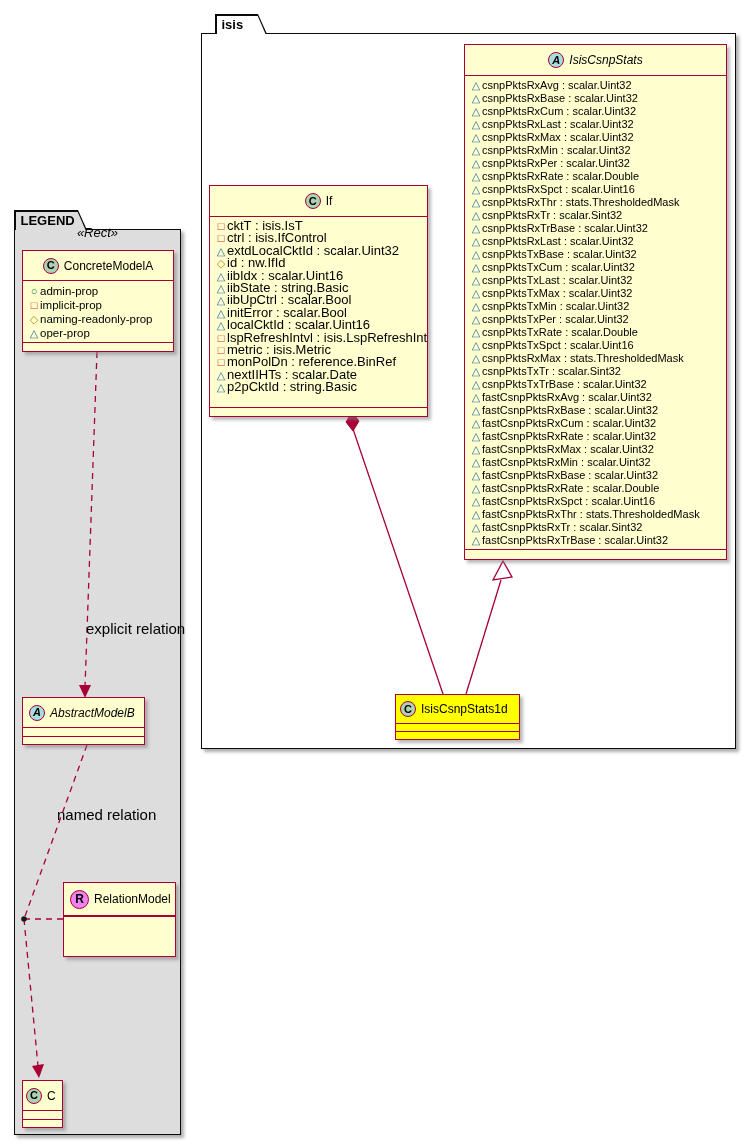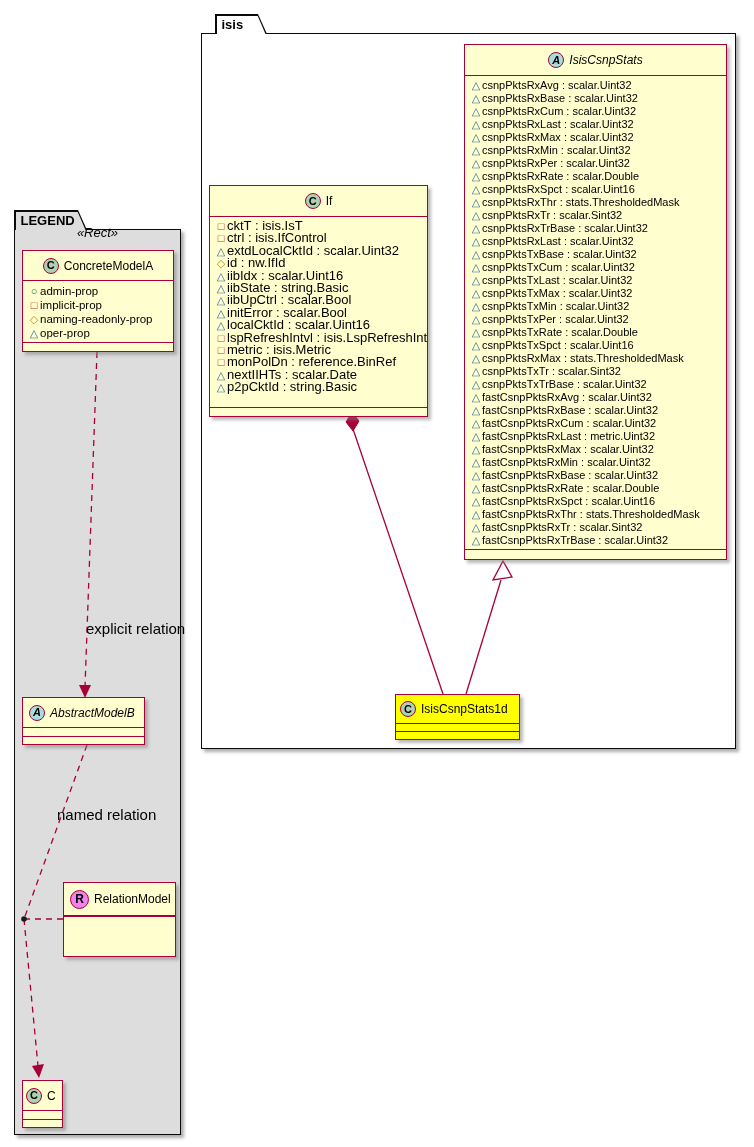--- a/index.html
+++ b/index.html
@@ -286,21 +286,21 @@
           <span>fastCsnpPktsRxBase : scalar.Uint32</span>
         </div>
 
         <div class="attr-row">
           <span class="attr-icon triangle-icon"></span>
           <span>fastCsnpPktsRxCum : scalar.Uint32</span>
         </div>
 
         <div class="attr-row">
           <span class="attr-icon triangle-icon"></span>
-          <span>fastCsnpPktsRxLast : metric.Uint32</span>
+          <span>fastCsnpPktsRxRate : scalar.Uint32</span>
         </div>
 
         <div class="attr-row">
           <span class="attr-icon triangle-icon"></span>
           <span>fastCsnpPktsRxMax : scalar.Uint32</span>
         </div>
 
         <div class="attr-row">
           <span class="attr-icon triangle-icon"></span>
           <span>fastCsnpPktsRxMin : scalar.Uint32</span>

